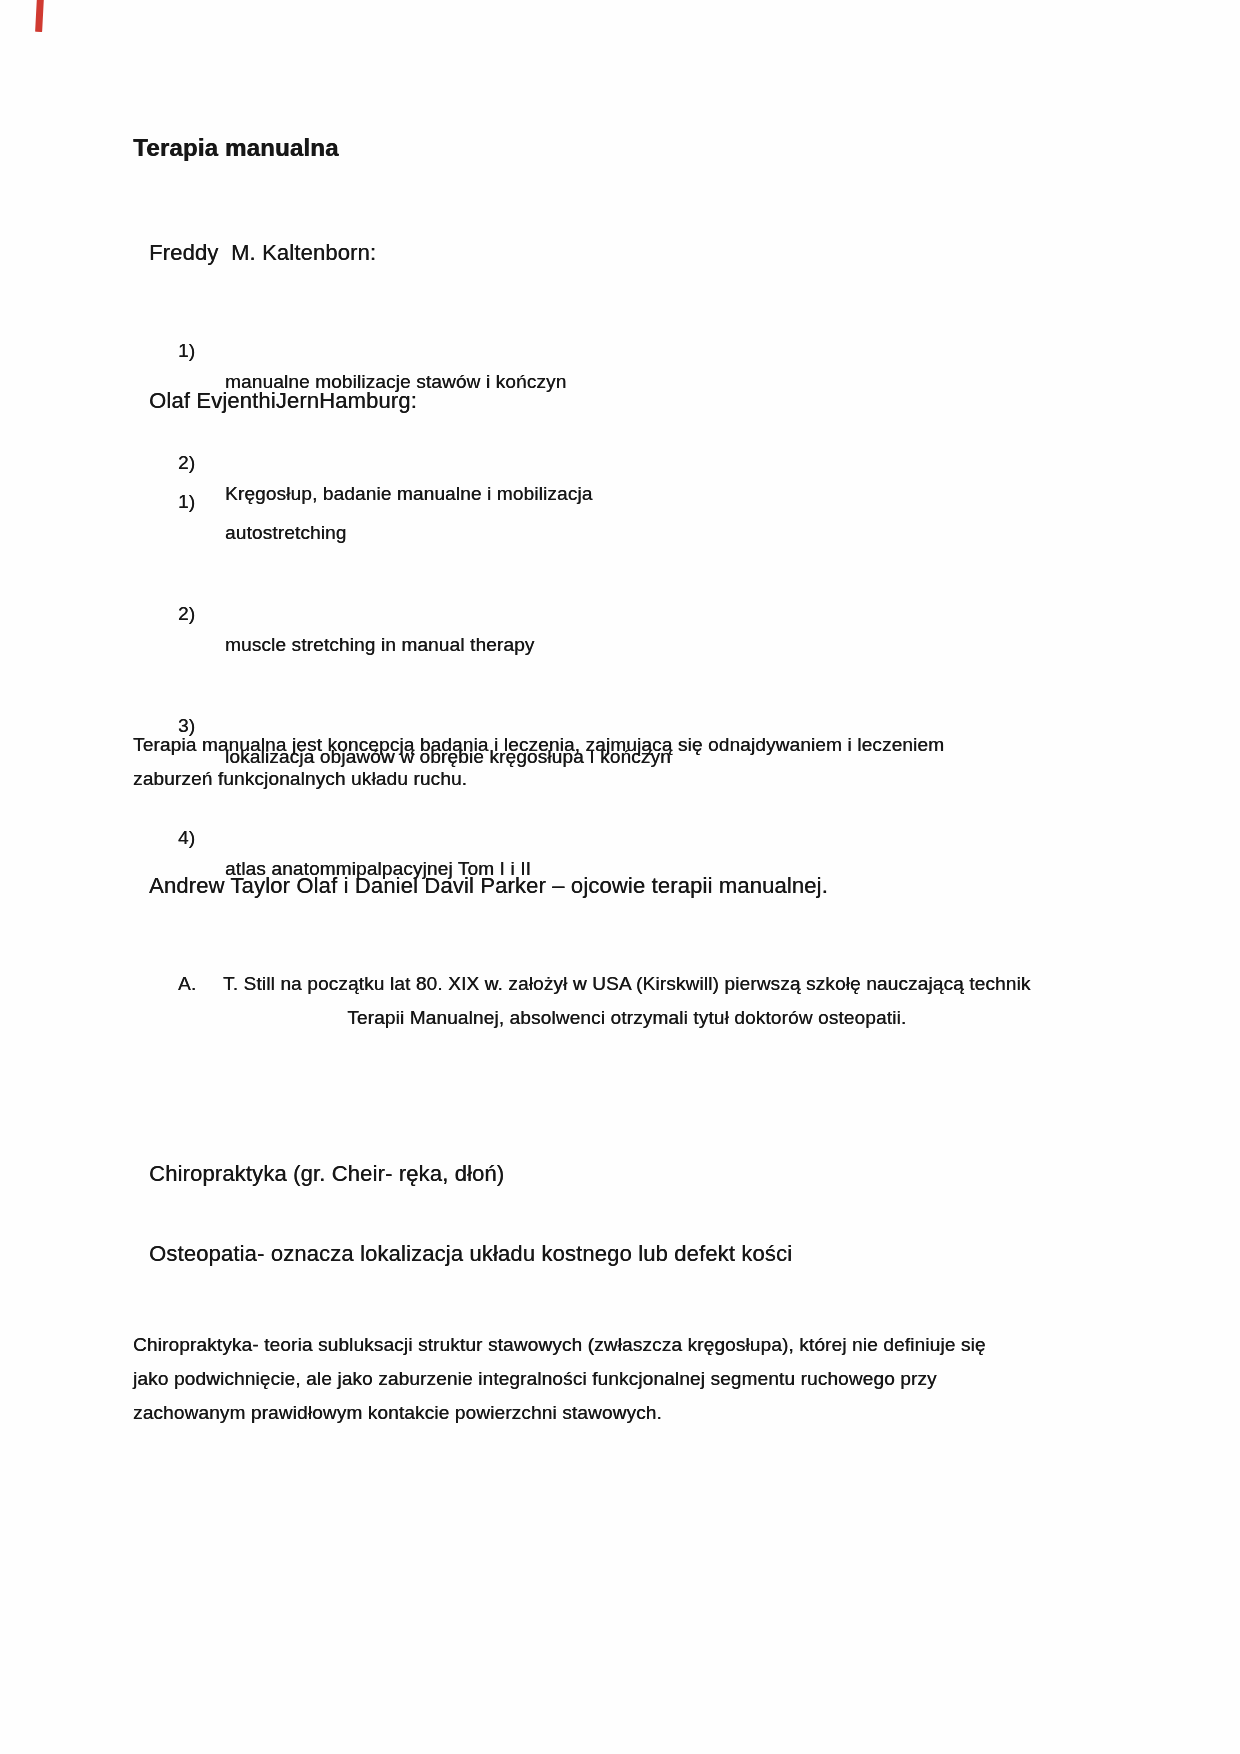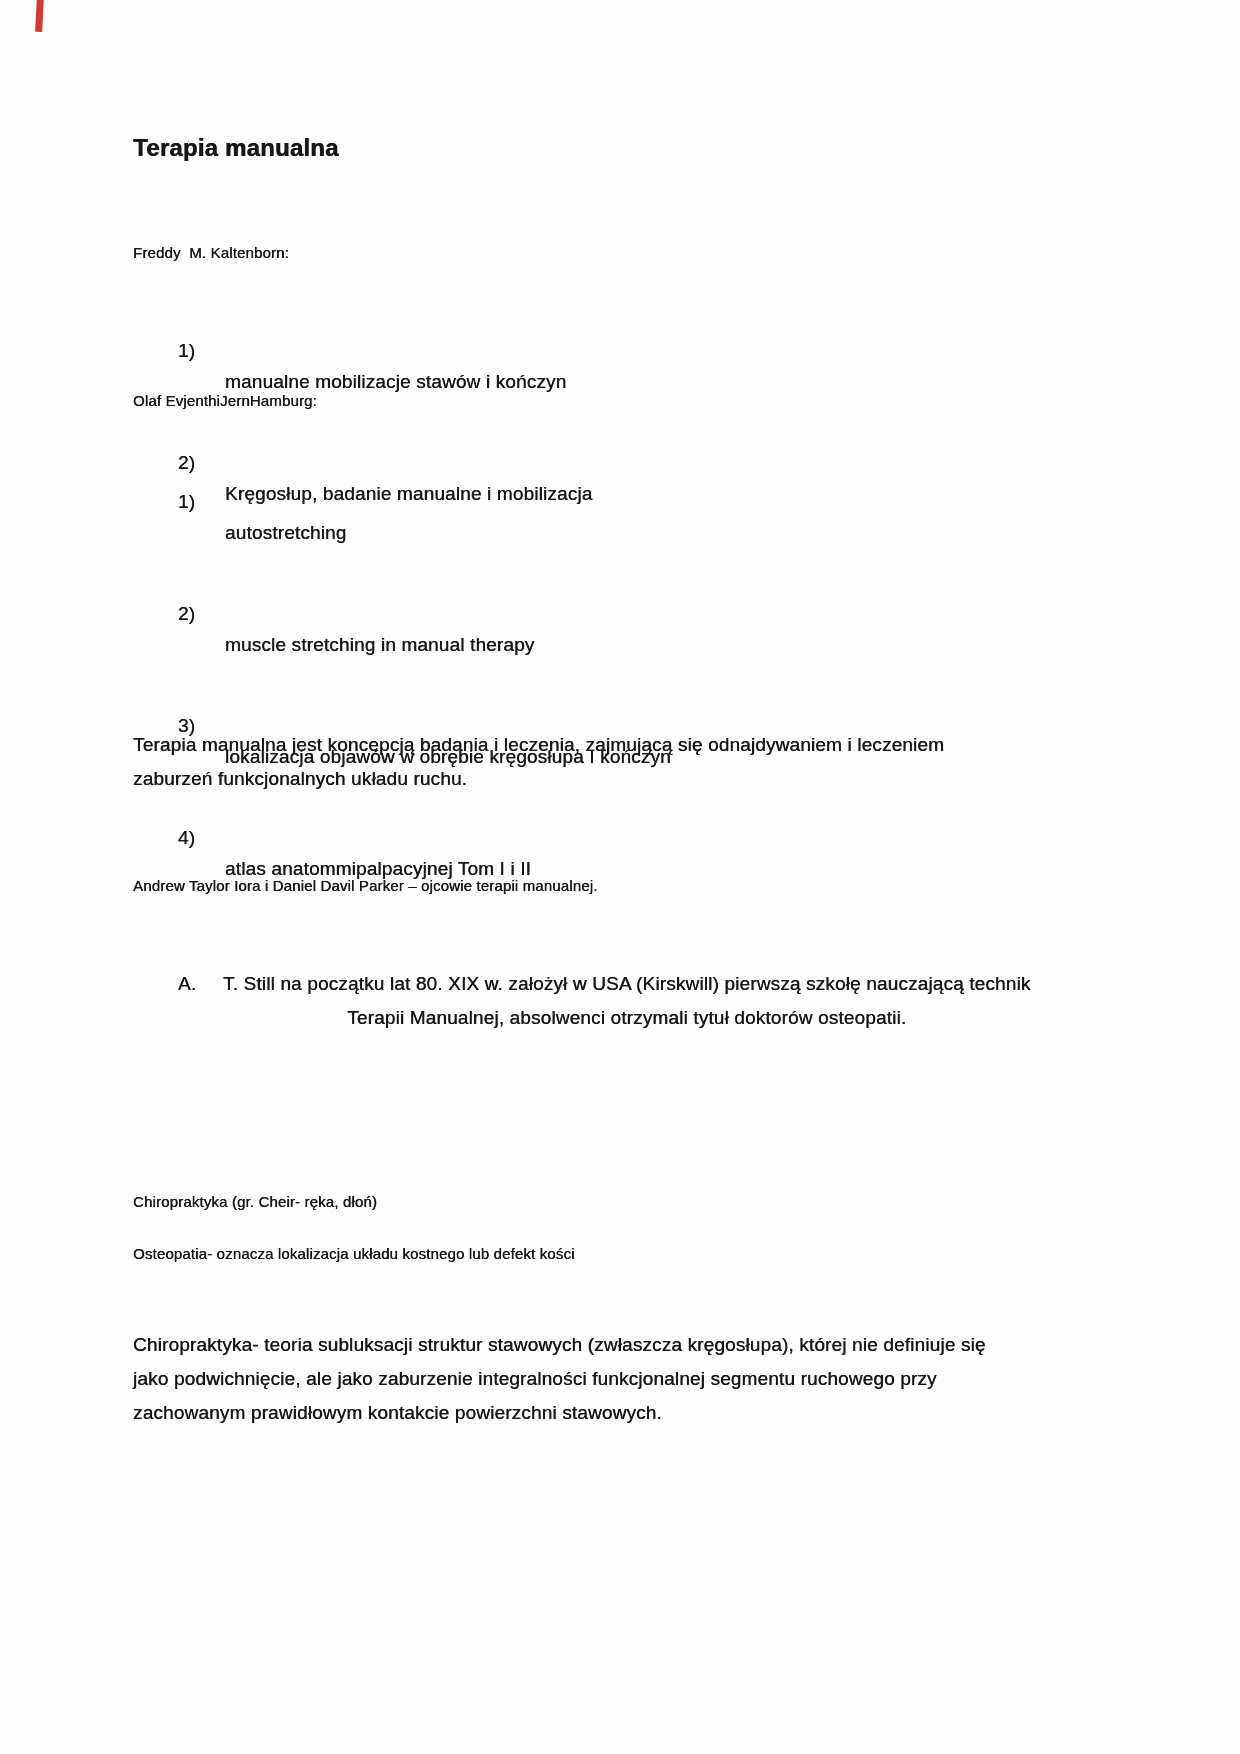--- a/index.html
+++ b/index.html
@@ -43,23 +43,24 @@
     text-shadow: 0.35px 0 0 currentColor; 
   }
   .title {
     font-size: 24px;
     font-weight: 700;
     line-height: 30px;
     letter-spacing: 0.2px;
     text-shadow: 0.6px 0 0 currentColor;
   }
   .heading {
-    font-size: 15px;
+    font-size: 22px;
     line-height: 27px;
     letter-spacing: 0.15px;
+    margin-left: 16px;
   }
   .para {
     font-size: 19px;
     line-height: 34px;
     letter-spacing: 0.15px;
   }
   .num-list {
     list-style: none;
     font-size: 19px;
     line-height: 27px;
@@ -136,30 +137,30 @@
       <li class="list-row">
         <span class="marker">4)</span>
         <span class="li-text">atlas anatommipalpacyjnej Tom I i II</span>
       </li>
     </ol>
 
 
     <p class="block para" style="top:728px">Terapia manualna jest koncepcją badania i leczenia, zajmującą się odnajdywaniem i leczeniem
 zaburzeń funkcjonalnych układu ruchu.</p>
 
-    <p class="block heading" style="top:872px">Andrew Taylor Iora i Daniel Davil Parker – ojcowie terapii manualnej.</p>
+    <p class="block heading" style="top:872px">Andrew Taylor Olaf i Daniel Davil Parker – ojcowie terapii manualnej.</p>
 
     <div class="block lettered-item" style="top:967px">
       <span class="marker">A.</span>
       <span class="li-text">T. Still na początku lat 80. XIX w. założył w USA (Kirskwill) pierwszą szkołę nauczającą technik
 Terapii Manualnej, absolwenci otrzymali tytuł doktorów osteopatii.</span>
     </div>
 
 
-    <p class="block heading" style="top:1188px">Chiropraktyka (gr. Cheir- ręka, dłoń)</p>
+    <p class="block heading" style="top:1160px">Chiropraktyka (gr. Cheir- ręka, dłoń)</p>
 
     <p class="block heading" style="top:1240px">Osteopatia- oznacza lokalizacja układu kostnego lub defekt kości</p>
 
     <p class="block para" style="top:1328px">Chiropraktyka- teoria subluksacji struktur stawowych (zwłaszcza kręgosłupa), której nie definiuje się
 jako podwichnięcie, ale jako zaburzenie integralności funkcjonalnej segmentu ruchowego przy
 zachowanym prawidłowym kontakcie powierzchni stawowych.</p>
 
   </div>
 </div>
 

